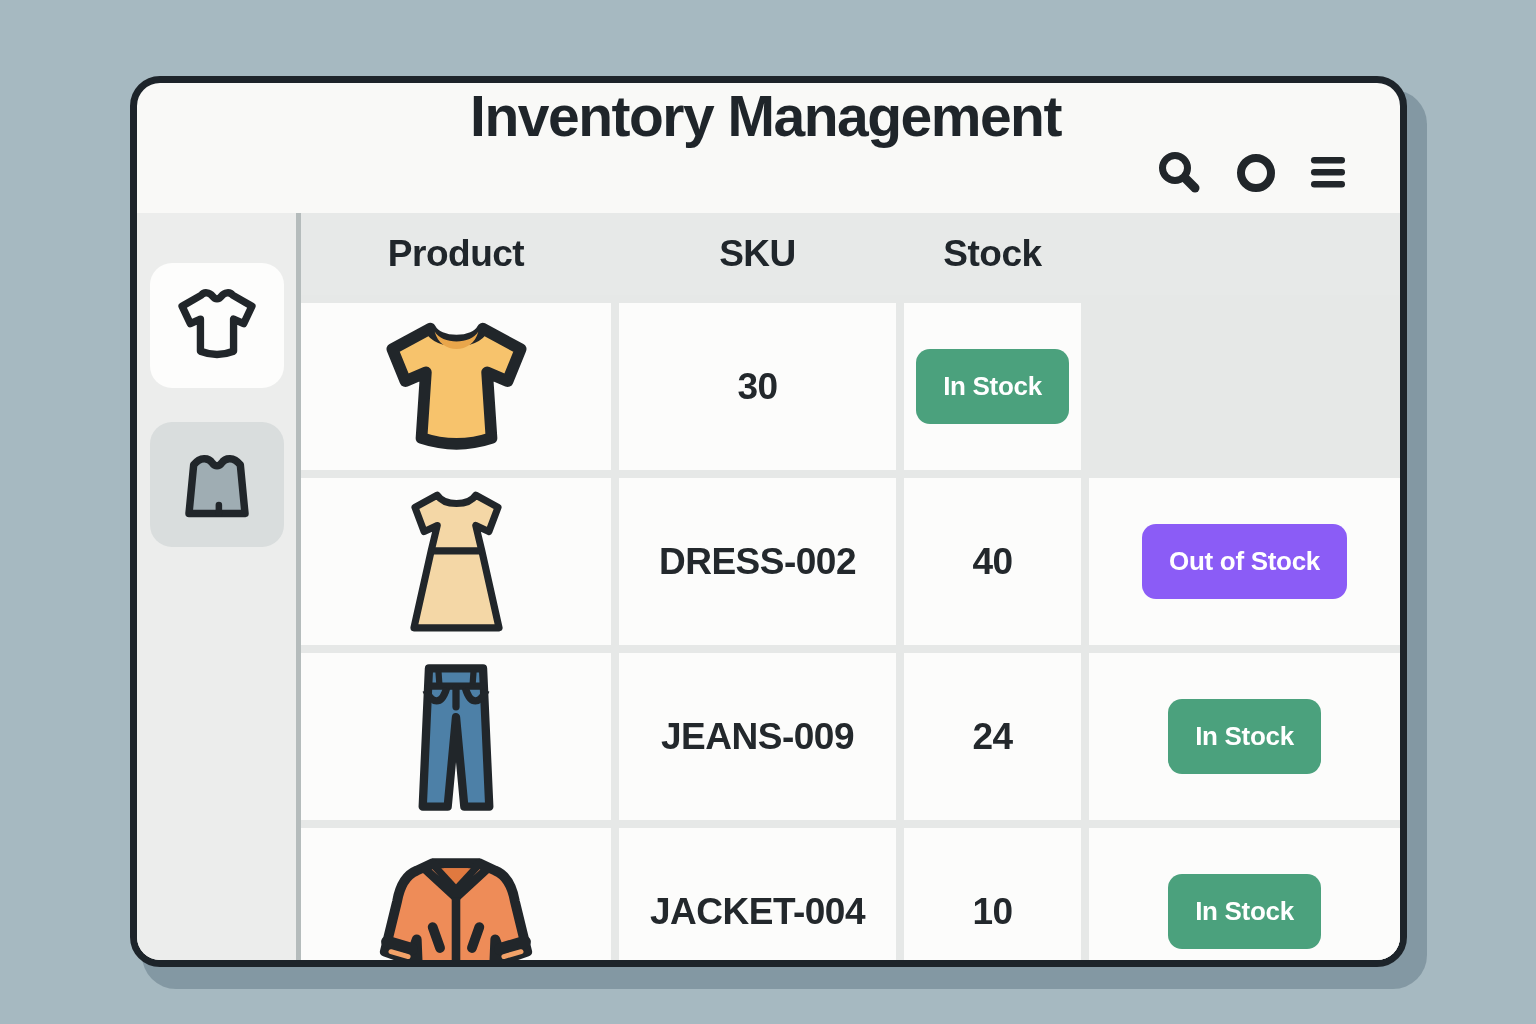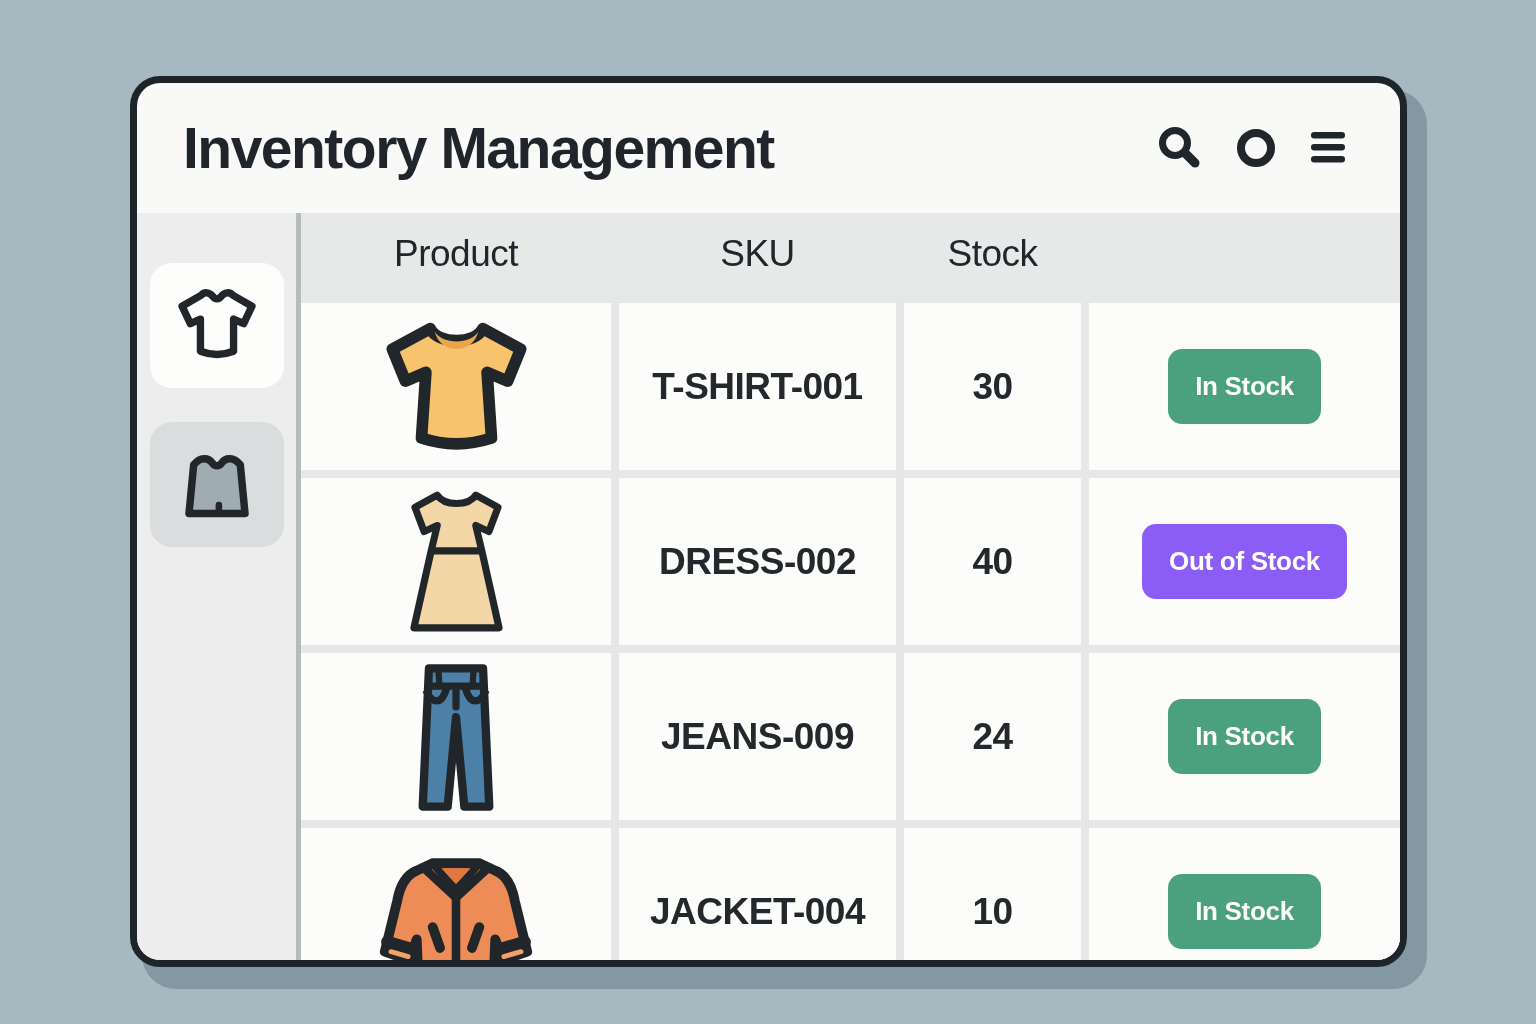--- a/index.html
+++ b/index.html
@@ -17,20 +17,21 @@
     border:7px solid #1d242a;
     border-radius:30px;
     box-shadow:16px 18px 0 4px rgba(58,84,98,0.32);
     overflow:hidden;
   }
   
   .win-header {
     height:130px;
     display:flex; align-items:center;
     padding:0 52px 0 46px;
+    flex-direction:column;
   }
   .title {
     font-size:57px; font-weight:800; letter-spacing:-1.5px;
     color:#1f252a; white-space:nowrap;
   }
   .header-icons {
     margin-left:auto;
     display:flex; align-items:center; gap:30px;
   }
   .hicon { display:flex; align-items:center; justify-content:center; cursor:pointer; }
@@ -63,21 +64,21 @@
   .thead {
     display:grid;
     grid-template-columns:310px 277px 177px 1fr;
     gap:8px;
     height:82px;
     background:#e7e9e8;
     align-items:center;
   }
   .th {
     text-align:center;
-    font-size:37px; font-weight:400; letter-spacing:-0.5px;
+    font-size:37px; font-weight:700; letter-spacing:-0.5px;
     color:#20262b;
   }
   .row {
     display:grid;
     grid-template-columns:310px 277px 177px 1fr;
     gap:8px;
     height:167px;
     margin-top:8px;
   }
   .cell {
@@ -150,21 +151,20 @@
         <div class="th">Stock</div>
       </div>
 
       <div class="row">
         <div class="cell cell-product">
           <svg width="175" height="146" viewBox="0 0 120 100">
             <path d="M42 10 C47 21 73 21 78 10 L104 24 L95 46 L81 40 L84 85 Q60 93 36 85 L39 40 L25 46 L16 24 Z" fill="#f7c36c" stroke="#21262a" stroke-width="8" stroke-linejoin="round"></path>
             <path d="M45 12 C50 21 70 21 75 12 C71 28 49 28 45 12 Z" fill="#e9a64b"></path>
           </svg>
         </div>
-        <div class="cell cell-sku">T-SHIRT-001</div>
         <div class="cell cell-qty">30</div>
         <div class="cell cell-status">
           <span class="badge badge--in-stock" style="background: rgb(75, 161, 125); color: rgb(255, 255, 255);">In Stock</span>
         </div>
       </div>
 
       <div class="row">
         <div class="cell cell-product">
           <svg width="113" height="152" viewBox="0 0 110 150">
             <path d="M36 9 C43 20 67 20 74 9 L96 21 L87 45 L74 39 L80 64 L97 140 L13 140 L30 64 L36 39 L23 45 L14 21 Z" fill="#f4d7a6" stroke="#21262a" stroke-width="7" stroke-linejoin="round"></path>

